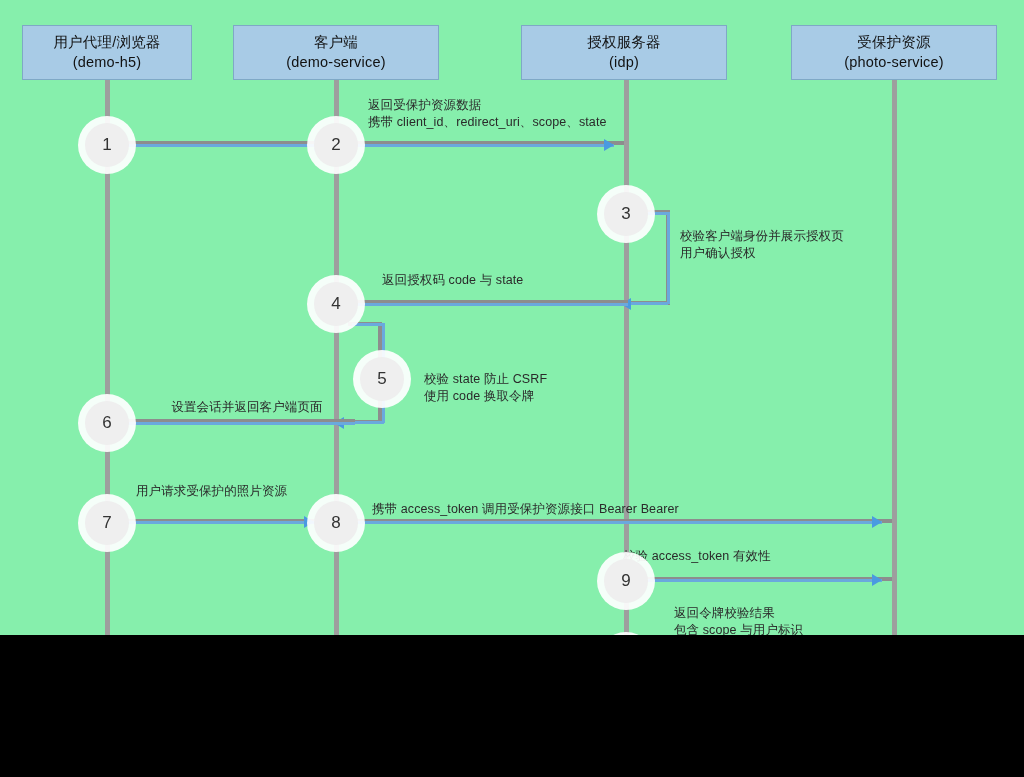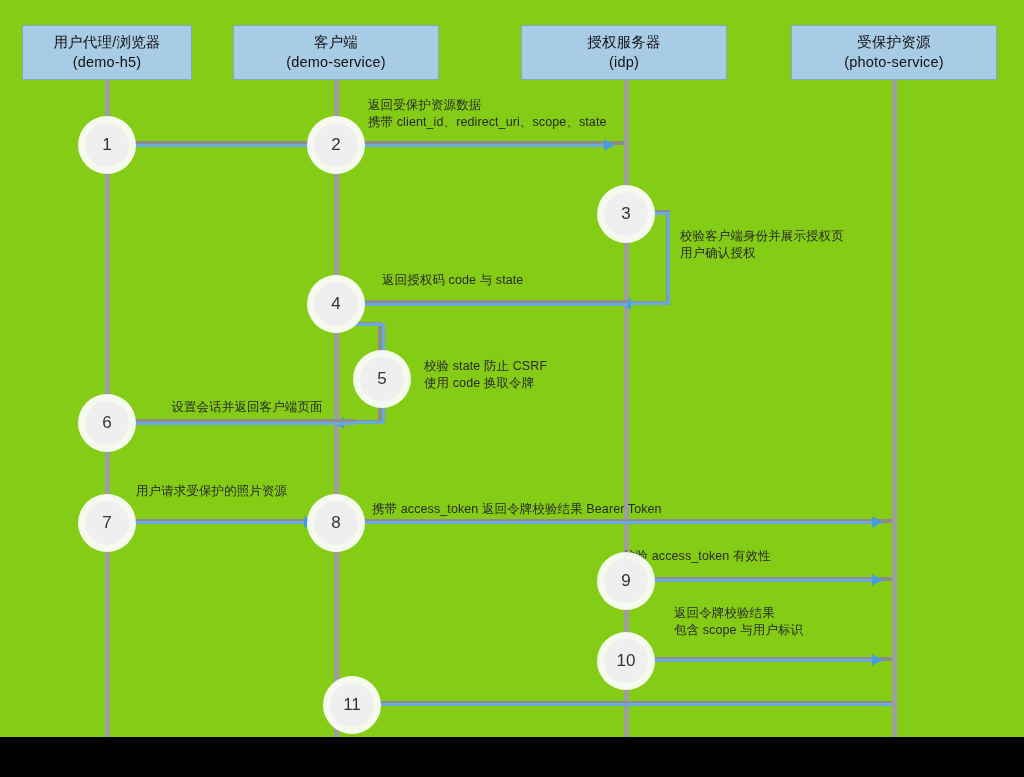--- a/index.html
+++ b/index.html
@@ -7,22 +7,22 @@
     margin: 0;
     padding: 0;
     background: #000000;
   }
   body {
     font-family: "Liberation Sans", sans-serif;
   }
   #canvas {
     position: relative;
     width: 1024px;
-    height: 737px;
-    background: #84cc16;
+    height: 635px;
+    background: #86efac;
     overflow: hidden;
   }
 
   
   .participant {
     position: absolute;
     box-sizing: border-box;
     background: #a8cbe6;
     border: 1px solid #7fa8c6;
     color: #111111;
@@ -152,37 +152,37 @@
   <div class="arrow-head arrow-left" style="left:344px; top:298px;"></div>
   <div class="msg-label" style="left:382px; top:272px; width:250px;">返回授权码 code 与 state</div>
 
   <div class="loop-shadow-h" style="left:348px; top:322px; width:34px;"></div>
   <div class="loop-shadow-v" style="left:378px; top:322px; height:102px;"></div>
   <div class="loop-shadow-h" style="left:334px; top:420px; width:48px;"></div>
   <div class="loop-seg-h" style="left:352px; top:323px; width:32px;"></div>
   <div class="loop-seg-v" style="left:382px; top:323px; height:100px;"></div>
   <div class="loop-seg-h" style="left:340px; top:421px; width:44px;"></div>
   <div class="arrow-head arrow-left" style="left:334px; top:417px;"></div>
-  <div class="msg-label" style="left:424px; top:358px; width:170px;">校验 state 防止 CSRF
+  <div class="msg-label" style="left:424px; top:371px; width:170px;">校验 state 防止 CSRF
 使用 code 换取令牌</div>
 
   <div class="msg-shadow" style="left:110px; top:419px; width:245px;"></div>
   <div class="msg-line" style="left:120px; top:422px; width:235px;"></div>
   <div class="arrow-head arrow-left" style="left:113px; top:417px;"></div>
   <div class="msg-label" style="left:142px; top:399px; width:210px;text-align:center;">设置会话并返回客户端页面</div>
 
   <div class="msg-shadow" style="left:110px; top:519px; width:224px;"></div>
   <div class="msg-line" style="left:110px; top:521px; width:214px;"></div>
   <div class="arrow-head arrow-right" style="left:304px; top:516px;"></div>
   <div class="msg-label" style="left:136px; top:483px; width:200px;">用户请求受保护的照片资源</div>
 
   <div class="msg-shadow" style="left:340px; top:519px; width:552px;"></div>
   <div class="msg-line" style="left:340px; top:521px; width:542px;"></div>
   <div class="arrow-head arrow-right" style="left:872px; top:516px;"></div>
-  <div class="msg-label" style="left:372px; top:501px; width:500px;">携带 access_token 返回令牌校验结果 Bearer Token</div>
+  <div class="msg-label" style="left:372px; top:501px; width:500px;">携带 access_token 调用受保护资源接口 Bearer Bearer</div>
 
   <div class="msg-shadow" style="left:630px; top:577px; width:262px;"></div>
   <div class="msg-line" style="left:630px; top:579px; width:252px;"></div>
   <div class="arrow-head arrow-right" style="left:872px; top:574px;"></div>
   <div class="msg-label" style="left:623px; top:548px; width:240px;">校验 access_token 有效性</div>
 
   <div class="msg-shadow" style="left:630px; top:657px; width:262px;"></div>
   <div class="msg-line" style="left:630px; top:659px; width:252px;"></div>
   <div class="arrow-head arrow-right" style="left:872px; top:654px;"></div>
   <div class="msg-label" style="left:674px; top:605px; width:215px;">返回令牌校验结果

